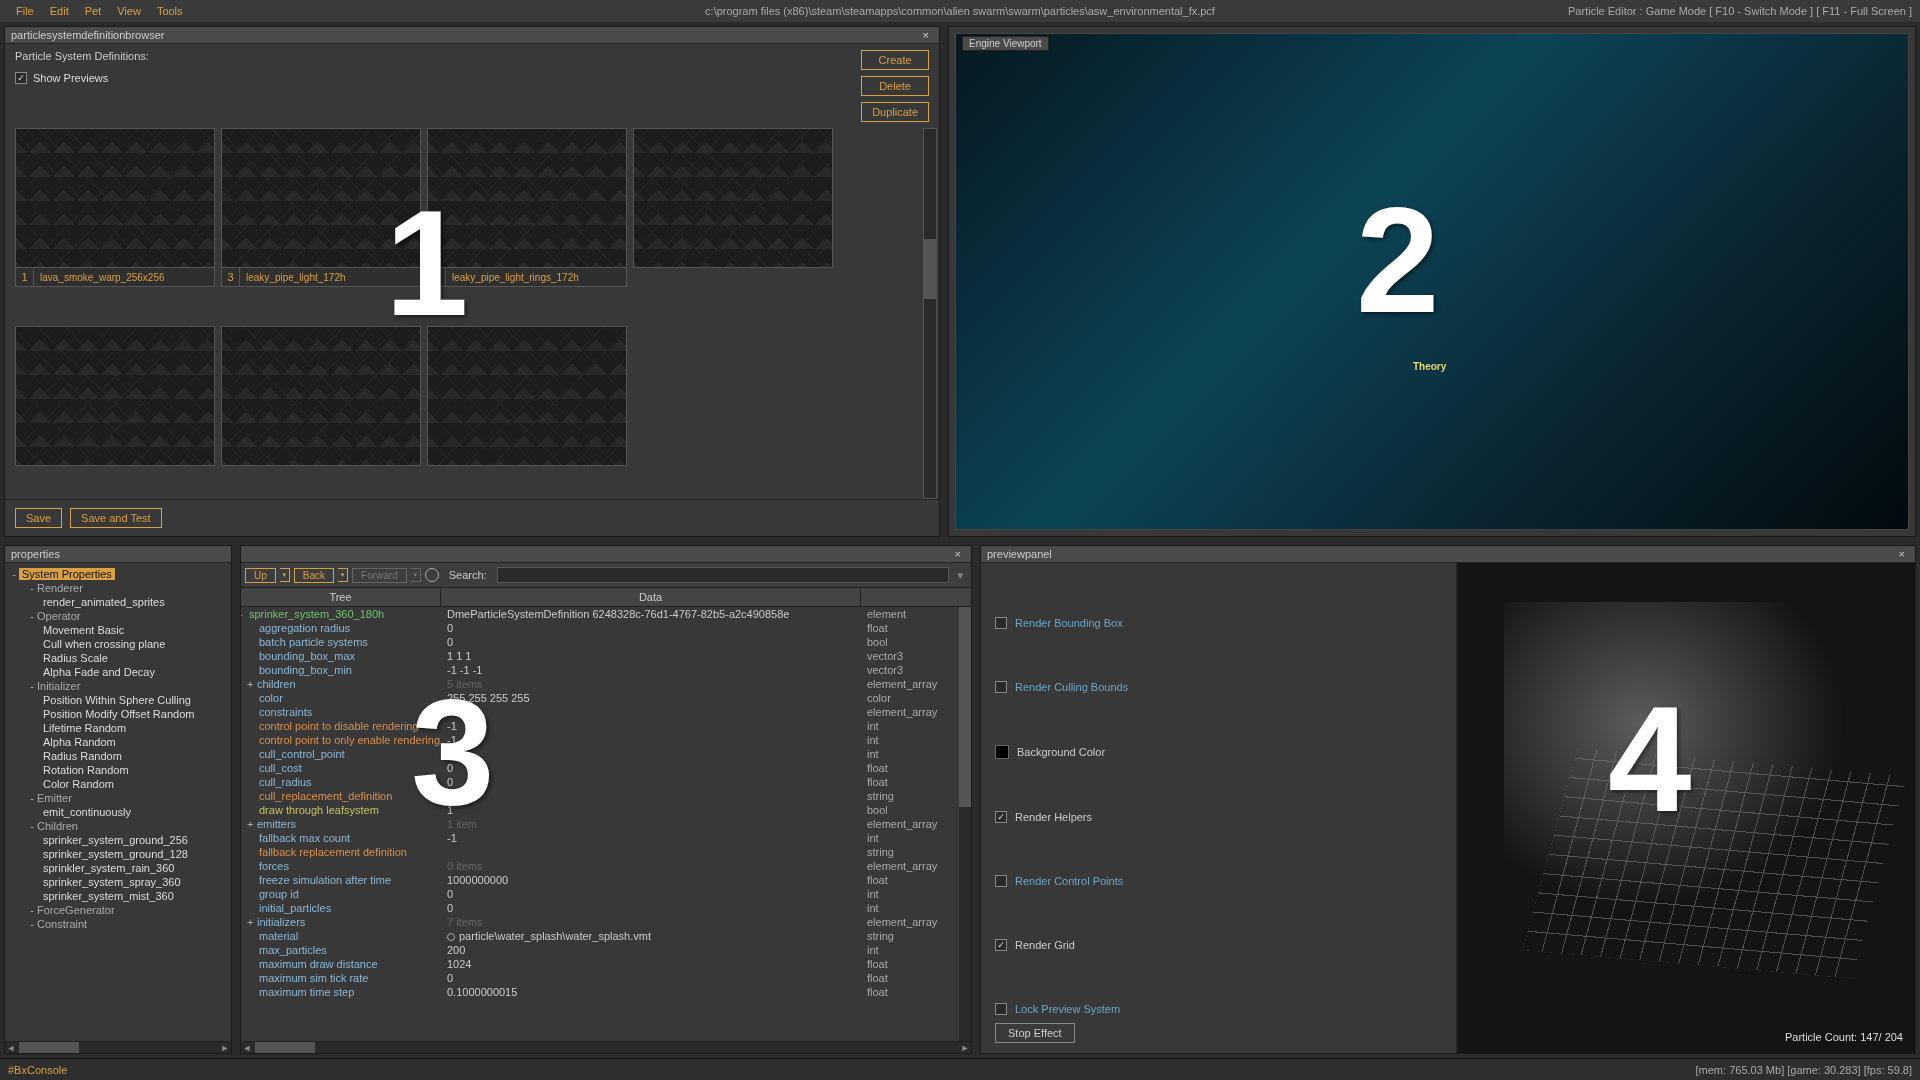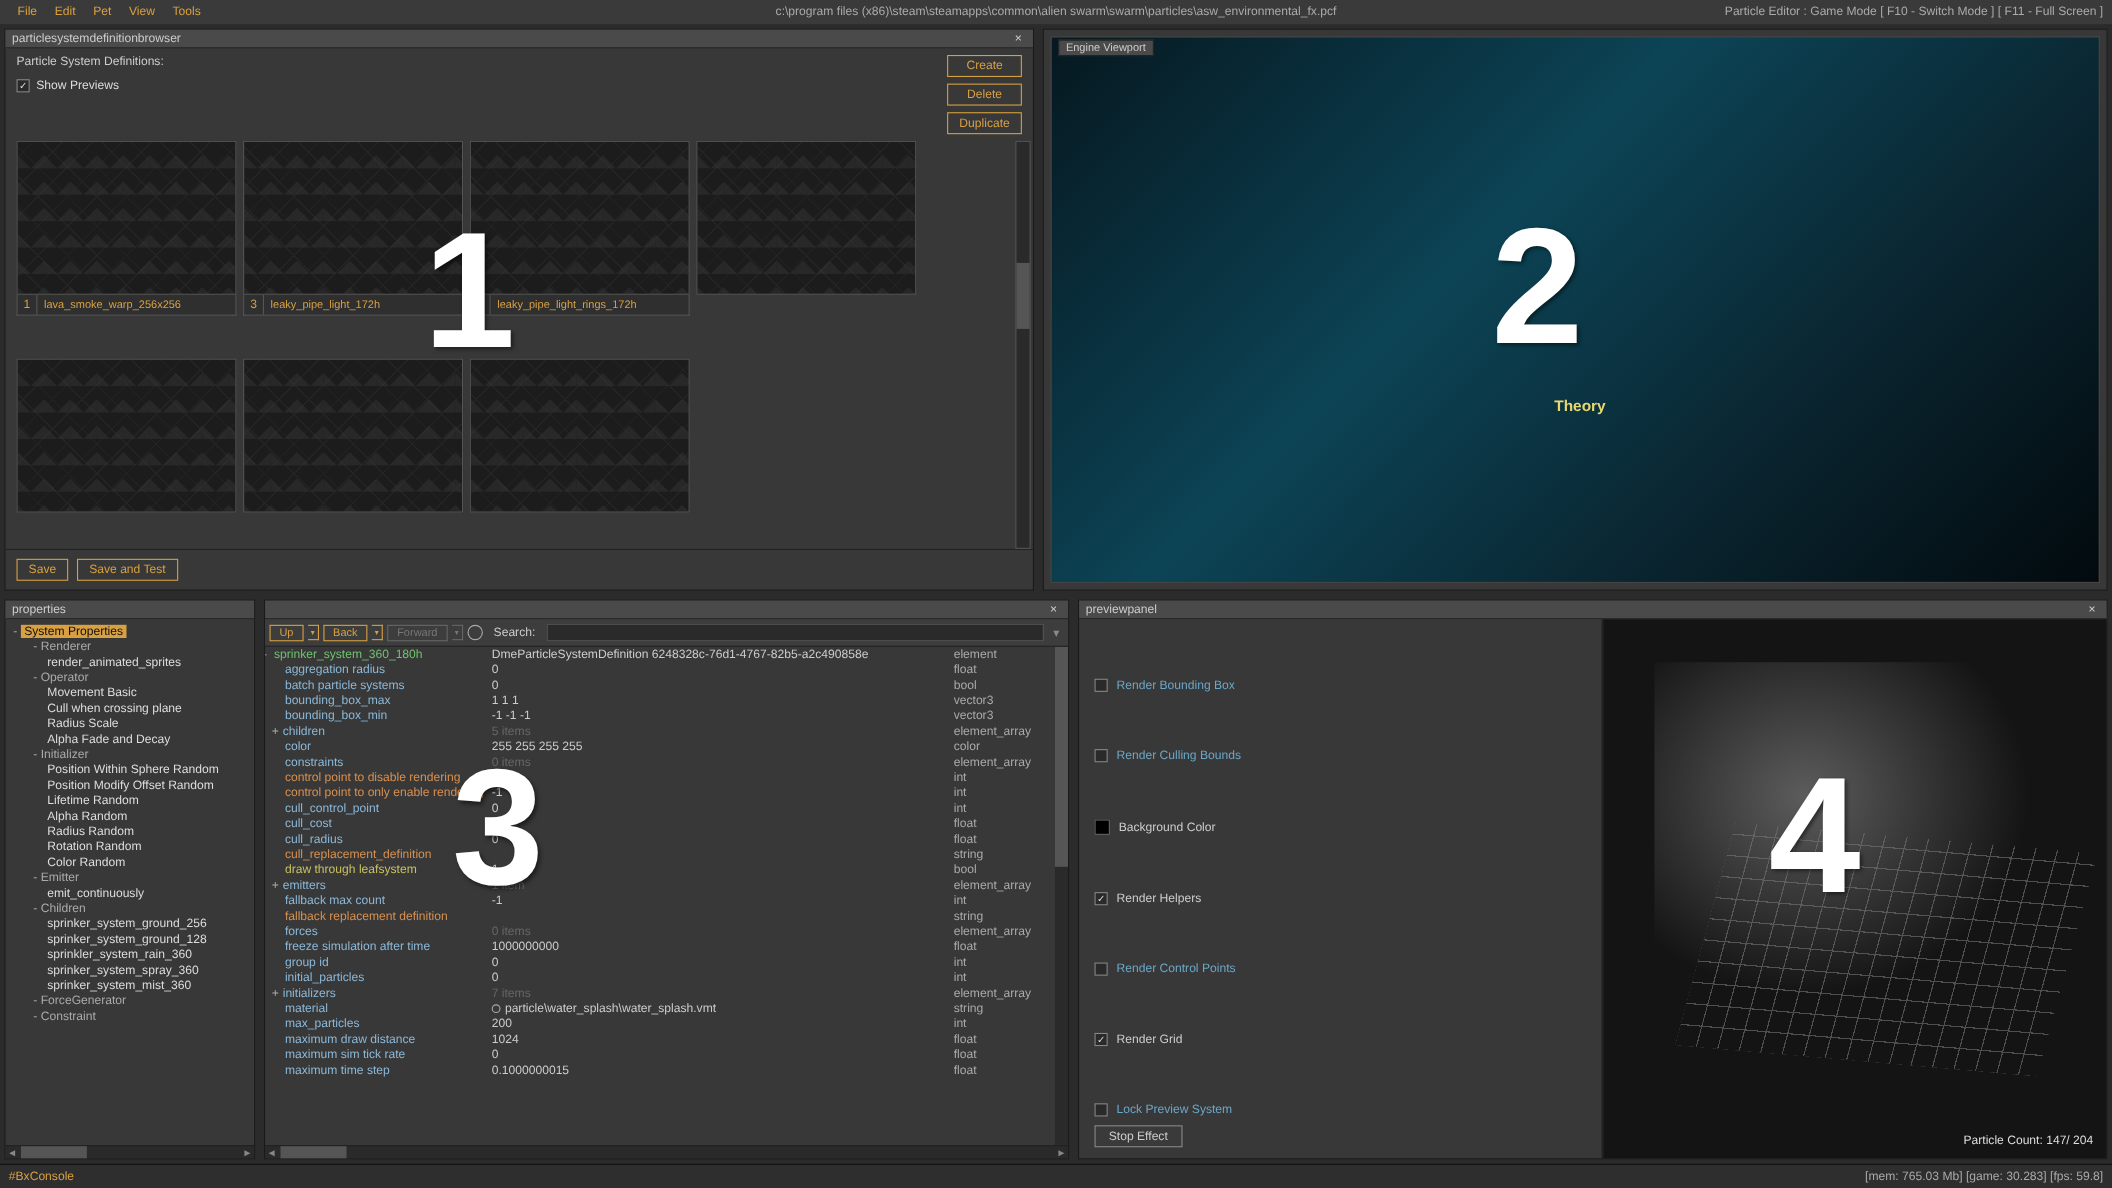--- a/index.html
+++ b/index.html
@@ -30,21 +30,21 @@
   repeating-linear-gradient(-45deg,transparent 0 18px,#3c3c3c 18px 19px); opacity:.25;}
 .thumb .label-row { display:flex; align-items:center; background:#2f2f2f; border:1px solid #555; border-top:none; }
 .thumb .num { width:18px; text-align:center; color:#d8a040; border-right:1px solid #555; padding:3px 0; }
 .thumb .name { flex:1; padding:3px 6px; color:#d8a040; font-size:10px; white-space:nowrap; overflow:hidden; text-overflow:ellipsis; }
 .save-row { padding:8px 10px; display:flex; gap:8px; border-top:1px solid #222; }
 .scroll-track { width:14px; background:#2a2a2a; border:1px solid #555; position:absolute; right:2px; top:0; bottom:0; }
 .scroll-thumb { background:#555; width:100%; height:60px; position:absolute; top:110px; }
 .big-number { position:absolute; font-size:150px; font-weight:900; color:#fff; font-family:Arial Black,Arial; z-index:50; text-shadow:2px 2px 4px rgba(0,0,0,.5);}
 
 .viewport { flex:1; position:relative; background:linear-gradient(135deg,#061820 0%,#0c4456 40%,#0a2530 70%,#020a0e 100%); border:1px solid #444; margin:2px; }
-.viewport .theory { position:absolute; left:48%; top:66%; color:#e7d96f; font-size:14px; font-weight:bold; }
+.viewport .theory { position:absolute; left:48%; top:66%; color:#e7d96f; font-size:10px; font-weight:bold; }
 
 .tree { padding:4px; font-size:10.5px; line-height:14px; overflow:hidden; flex:1; }
 .tree .node { white-space:nowrap; }
 .tree .expander { display:inline-block; width:10px; text-align:center; color:#aaa; cursor:pointer; }
 .tree .hl { background:#d8a040; color:#111; padding:0 3px; }
 .tree .cat { color:#aaa; }
 .tree .item { color:#ddd; padding-left:10px; }
 .tree .sub { padding-left:18px; }
 
 .grid-toolbar { display:flex; align-items:center; gap:4px; padding:4px; background:#3d3d3d; border-bottom:1px solid #222; }
@@ -198,21 +198,21 @@
         <div class="node"><span class="expander">-</span><span class="hl">System Properties</span></div>
         <div id="props-tree-body">
             <div class="node sub"><span class="expander">-</span><span class="cat">Renderer</span></div>
             <div class="node sub item" style="padding-left: 34px;">render_animated_sprites</div>
             <div class="node sub"><span class="expander">-</span><span class="cat">Operator</span></div>
             <div class="node sub item" style="padding-left: 34px;">Movement Basic</div>
             <div class="node sub item" style="padding-left: 34px;">Cull when crossing plane</div>
             <div class="node sub item" style="padding-left: 34px;">Radius Scale</div>
             <div class="node sub item" style="padding-left: 34px;">Alpha Fade and Decay</div>
             <div class="node sub"><span class="expander">-</span><span class="cat">Initializer</span></div>
-            <div class="node sub item" style="padding-left: 34px;">Position Within Sphere Random</div>
+            <div class="node sub item" style="padding-left: 34px;">Position Within Sphere Culling</div>
             <div class="node sub item" style="padding-left: 34px;">Position Modify Offset Random</div>
             <div class="node sub item" style="padding-left: 34px;">Lifetime Random</div>
             <div class="node sub item" style="padding-left: 34px;">Alpha Random</div>
             <div class="node sub item" style="padding-left: 34px;">Radius Random</div>
             <div class="node sub item" style="padding-left: 34px;">Rotation Random</div>
             <div class="node sub item" style="padding-left: 34px;">Color Random</div>
             <div class="node sub"><span class="expander">-</span><span class="cat">Emitter</span></div>
             <div class="node sub item" style="padding-left: 34px;">emit_continuously</div>
             <div class="node sub"><span class="expander">-</span><span class="cat">Children</span></div>
             <div class="node sub item" style="padding-left: 34px;">sprinker_system_ground_256</div>
@@ -240,20 +240,25 @@
           <span class="tb-drop">▾</span>
         <span class="tb-btn">Back</span>
           <span class="tb-drop">▾</span>
         <span class="tb-btn dim">Forward</span>
           <span class="tb-drop dim">▾</span>
         <span class="search-circle"></span>
         <span class="search-label">Search:</span>
         <input class="search-input" style="">
         <span style="color:#888; padding:0 4px; cursor:pointer;">▾</span>
       </div>
+      <div class="grid-head">
+        <div class="col-tree">Tree</div>
+        <div class="col-data">Data</div>
+        <div class="col-type"></div>
+      </div>
       <div class="grid-body" id="grid-body">
         <div class="grid-scroll">
             <div class="th"></div>
           </div>
       <div class="grid-row">
             <div class="c1 root"><span class="exp">-</span>sprinker_system_360_180h</div>
             <div class="c2">DmeParticleSystemDefinition 6248328c-76d1-4767-82b5-a2c490858e</div>
             <div class="c3">element</div>
           </div>
           <div class="grid-row">

